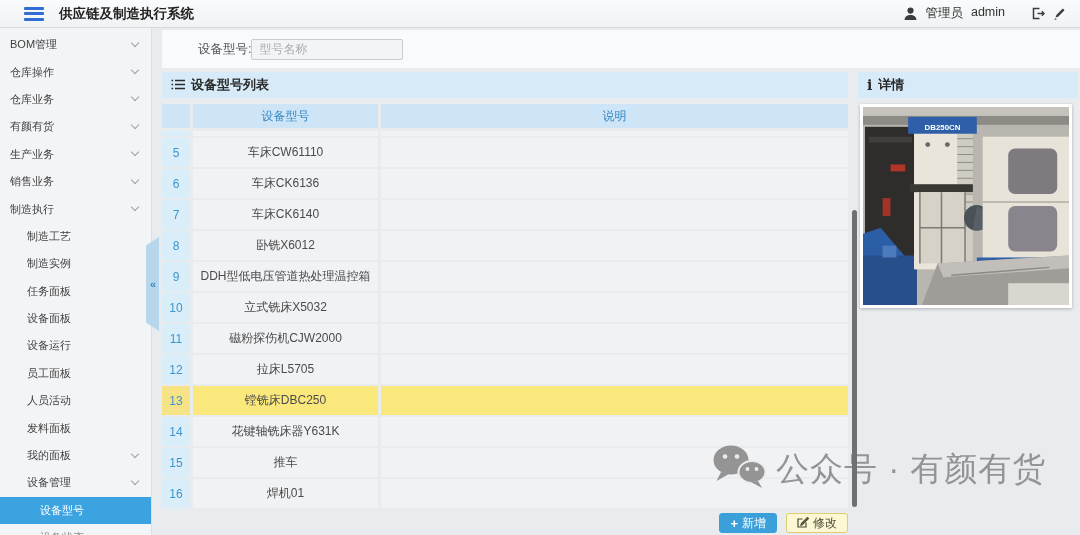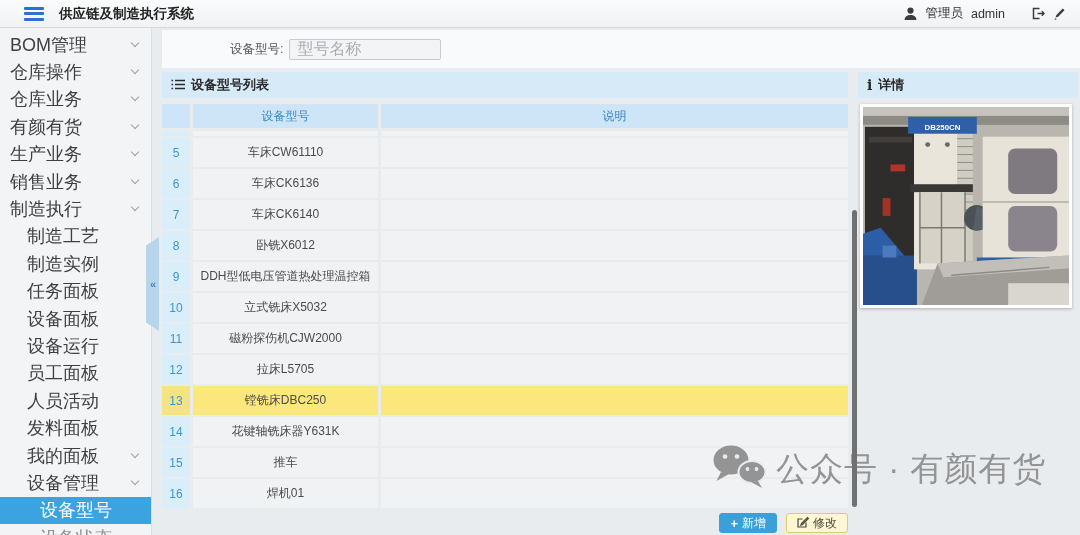--- a/index.html
+++ b/index.html
@@ -9,44 +9,44 @@
     font-family:"Liberation Sans", sans-serif;
     background:#e9ecef;
   }
   
   .topbar{position:absolute;left:0;top:0;width:1080px;height:28px;
     background:linear-gradient(#fafbfc,#f0f2f3);border-bottom:1px solid #d7dadc;
     display:flex;align-items:center;z-index:8;}
   .burger{width:20px;height:14px;margin-left:24px;display:flex;flex-direction:column;justify-content:space-between;cursor:pointer;}
   .burger i{display:block;height:3px;background:#2e6fd6;border-radius:1px;}
   .app-title{margin-left:15px;font-size:13.5px;font-weight:700;color:#232323;}
-  .top-right{margin-left:auto;display:flex;align-items:center;gap:8px;margin-right:14px;font-size:12.5px;color:#333;}
+  .top-right{margin-left:auto;display:flex;gap:8px;margin-right:14px;font-size:12.5px;color:#333;}
   .top-right .sep{width:10px;}
   .ticon{display:flex;align-items:center;cursor:pointer;}
   
   .sidebar{position:absolute;left:0;top:28px;width:152px;height:507px;background:#f3f4f6;
     border-right:1px solid #dcdee0;overflow:hidden;padding-top:3px;z-index:2;}
-  .sb-item{height:27.4px;display:flex;align-items:center;font-size:18px;color:#3f3f3f;
+  .sb-item{height:27.4px;display:flex;align-items:center;font-size:11px;color:#3f3f3f;
     padding-left:10px;position:relative;cursor:pointer;white-space:nowrap;}
   .sb-item.lvl1{padding-left:27px;}
   .sb-item.lvl2{padding-left:40px;}
   .sb-item .chev{width:6px;height:6px;border-right:1.5px solid #9aa0a6;border-bottom:1.5px solid #9aa0a6;
     transform:rotate(45deg);position:absolute;right:13px;top:50%;margin-top:-5px;}
   .sb-item.sel{background:#3ba4e0;color:#fff;}
   .sb-item.partial{color:#8d9094;}
   .collapse-tab{position:absolute;left:146px;top:237px;width:13px;height:94px;background:#b7d6ec;
     z-index:3;clip-path:polygon(100% 0,100% 100%,0 91%,0 9%);
     display:flex;align-items:center;justify-content:center;color:#3c85c0;font-size:11px;
     letter-spacing:-1px;cursor:pointer;font-weight:700;}
   
   .searchbar{position:absolute;left:162px;top:30px;width:918px;height:38px;background:#f8fafb;
-    display:flex;align-items:center;z-index:1;padding-left:32px;}
+    display:flex;align-items:center;z-index:1;}
   .searchbar label{margin-left:36px;font-size:12.5px;color:#555;}
-  .searchbar input{margin-left:6px;width:152px;height:21px;background:#f3f4f5;border:1px solid #c8ccd0;
-    border-radius:2px;padding:0 7px;font-size:16px;color:#000000;font-family:"Liberation Sans",sans-serif;}
+  .searchbar input{width:152px;height:21px;background:#f3f4f5;border:1px solid #c8ccd0;
+    border-radius:2px;padding:0 7px;font-size:12px;color:#000000;font-family:"Liberation Sans",sans-serif;}
   .searchbar input::placeholder{color:#a9adb2;}
   
   .sec-header{position:absolute;top:72px;height:26px;background:#d7eaf8;display:flex;align-items:center;
     gap:6px;padding-left:9px;font-weight:700;font-size:13px;color:#2a2a2a;z-index:1;}
   .lh{left:162px;width:686px;}
   .dh{left:858px;width:220px;}
   .info-i{font-family:"DejaVu Serif",serif;font-weight:700;font-size:14px;line-height:1;}
   
   .table{position:absolute;left:162px;top:104px;width:686px;z-index:1;}
   .thead,.trow{display:flex;}

